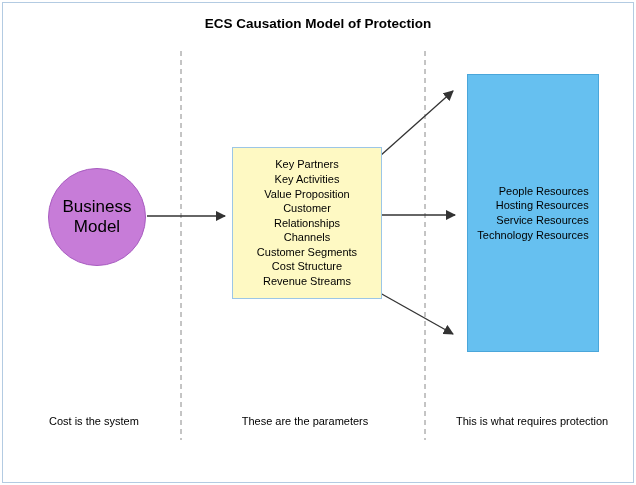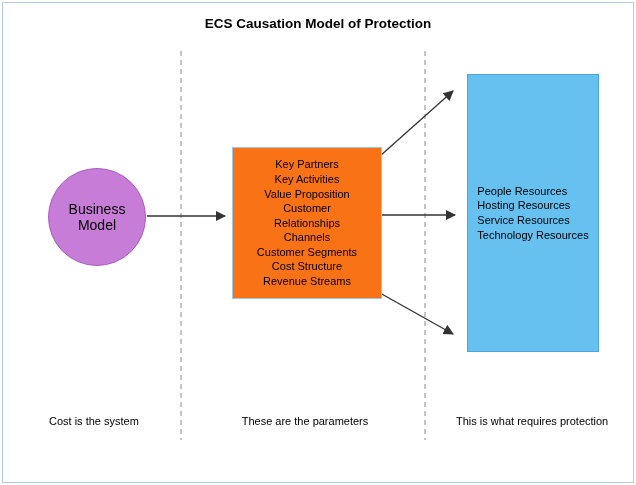--- a/index.html
+++ b/index.html
@@ -42,50 +42,50 @@
     top: 165px;
     width: 96px;
     height: 96px;
     border-radius: 50%;
     background: #c77cd8;
     border: 1px solid #a85cc0;
     display: flex;
     align-items: center;
     justify-content: center;
     text-align: center;
-    font-size: 14px;
+    font-size: 17px;
     color: #000000;
   }
   .param-box {
     position: absolute;
     left: 229px;
     top: 144px;
     width: 148px;
     height: 150px;
-    background: #f97316;
+    background: #fef9c3;
     border: 1px solid #9cc6e6;
     display: flex;
     align-items: center;
     justify-content: center;
     text-align: center;
     font-size: 11px;
     color: #000000;
   }
   .prot-box {
     position: absolute;
     left: 464px;
     top: 71px;
     width: 130px;
     height: 276px;
     background: #66c0f0;
     border: 1px solid #4aa6da;
     display: flex;
     align-items: center;
     justify-content: center;
-    text-align: left;
+    text-align: right;
     font-size: 11px;
     color: #000000;
   }
   .multiline {
     white-space: pre-line;
     line-height: 14.6px;
   }
   .caption {
     position: absolute;
     top: 412px;

